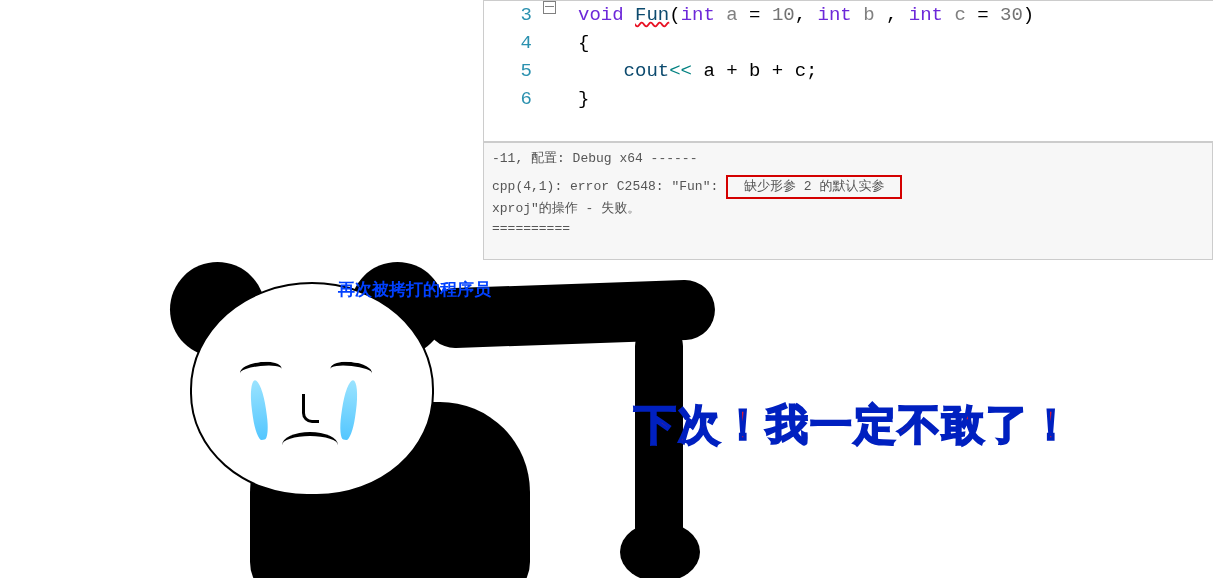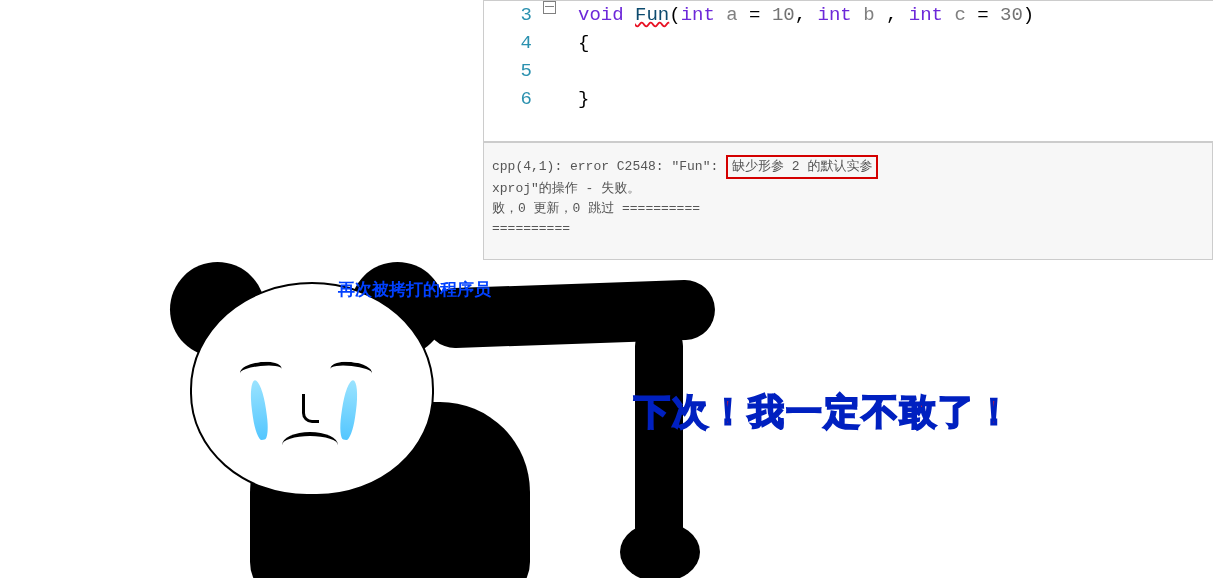--- a/index.html
+++ b/index.html
@@ -12,40 +12,40 @@
   .greenbar{width:6px;background:#2e9a2e}
   .code{padding-left:14px;white-space:pre}
   .kw{color:#6d28d9}
   .id{color:#0c4a6e}
   .param{color:#808080}
   .num{color:#737373}
   .op{color:#008080}
   .squig{text-decoration:underline wavy #e81123}
   .output-panel{position:absolute;left:483px;top:142px;width:730px;height:118px;background:#f7f7f7;border:1px solid #ccc;font-family:NSimSun,SimSun,"Courier New",monospace;font-size:13px;color:#555;padding:6px 8px;box-sizing:border-box}
   .outrow{white-space:pre;line-height:20px}
-  .redbox{display:inline-block;border:2px solid #d40000;padding:0 4px;color:#555}
+  .redbox{display:inline-block;border:2px solid #d40000;padding:0 16px;color:#555}
   .meme{position:absolute;left:80px;top:252px;width:540px;height:326px}
   .arm{position:absolute;left:345px;top:32px;width:290px;height:60px;background:#000;border-radius:30px;transform:rotate(-2deg)}
   .forearm{position:absolute;left:555px;top:70px;width:48px;height:230px;background:#000;border-radius:24px}
   .fist{position:absolute;left:540px;top:270px;width:80px;height:60px;background:#000;border-radius:50%}
   .torso{position:absolute;left:170px;top:150px;width:280px;height:200px;background:#000;border-radius:90px 90px 40px 40px}
   .ear-l{position:absolute;left:90px;top:10px;width:95px;height:95px;background:#000;border-radius:50%}
   .ear-r{position:absolute;left:270px;top:10px;width:95px;height:95px;background:#000;border-radius:50%}
   .head{position:absolute;left:110px;top:30px;width:240px;height:210px;background:#fff;border:2px solid #000;border-radius:50% 50% 48% 48%}
   .face{position:absolute;left:140px;top:70px;width:180px;height:160px}
   .eye{position:absolute;width:42px;height:14px;border-top:4px solid #000;border-radius:50% 50% 0 0}
   .eye-l{left:20px;top:40px;transform:rotate(-6deg)}
   .eye-r{left:110px;top:40px;transform:rotate(6deg)}
   .tear{position:absolute;width:14px;height:60px;background:linear-gradient(#8fe0ff,#40c0ff);border-radius:50% 50% 40% 40%;opacity:0.9}
   .tear-l{left:32px;top:58px;transform:rotate(-8deg)}
   .tear-r{left:122px;top:58px;transform:rotate(8deg)}
   .nose{position:absolute;left:82px;top:72px;width:14px;height:26px;border-left:3px solid #000;border-bottom:3px solid #000;border-radius:0 0 0 10px}
   .mouth{position:absolute;left:62px;top:110px;width:56px;height:22px;border-bottom:4px solid #000;border-radius:0 0 50% 50%;transform:rotate(180deg)}
   .caption-top{position:absolute;left:338px;top:278px;font-family:Liberation Serif, serif;font-size:17px;font-weight:bold;color:#0040ff;white-space:nowrap}
-  .caption-big{position:absolute;left:634px;top:388px;font-family:"Microsoft YaHei",SimHei,sans-serif;font-size:36px;font-weight:900;color:#ff1a1a;-webkit-text-stroke:2px #0020c0;white-space:nowrap;letter-spacing:2px}
+  .caption-big{position:absolute;left:634px;top:397px;font-family:"Microsoft YaHei",SimHei,sans-serif;font-size:42px;font-weight:900;color:#ff1a1a;-webkit-text-stroke:2px #0020c0;white-space:nowrap;letter-spacing:2px}
 </style>
 </head>
 <body>
 
 <div class="code-panel">
   <div class="code-row">
     <div class="ln">3</div>
     <div class="gutter">
         <div class="fold-box"></div>
       </div>
@@ -55,34 +55,35 @@
   <div class="code-row">
     <div class="ln">4</div>
     <div class="gutter"></div>
     <div class="greenbar"></div>
     <div class="code"><span>{</span></div>
   </div>
   <div class="code-row">
     <div class="ln">5</div>
     <div class="gutter"></div>
     <div class="greenbar"></div>
+    <div class="code"><span>    </span><span class="id">cout</span><span class="op">&lt;&lt;</span><span> a + b + c;</span></div>
   </div>
   <div class="code-row">
     <div class="ln">6</div>
     <div class="gutter"></div>
     <div class="greenbar"></div>
     <div class="code"><span>}</span></div>
   </div>
 </div>
 
 <div class="output-panel">
+  <div class="outrow">-11, 配置: Debug x64 ------</div>
   <div class="outrow" style="height:6px"></div>
   <div class="outrow"><span>cpp(4,1): error C2548: "Fun": </span><span class="redbox">缺少形参 2 的默认实参</span></div>
   <div class="outrow">xproj"的操作 - 失败。</div>
-  <div class="outrow">败，0 更新，0 跳过 ==========</div>
   <div class="outrow">==========</div>
 </div>
 
 <div class="meme">
   <div class="torso"></div>
   <div class="arm"></div>
   <div class="forearm"></div>
   <div class="fist"></div>
   <div class="ear-l"></div>
   <div class="ear-r"></div>

